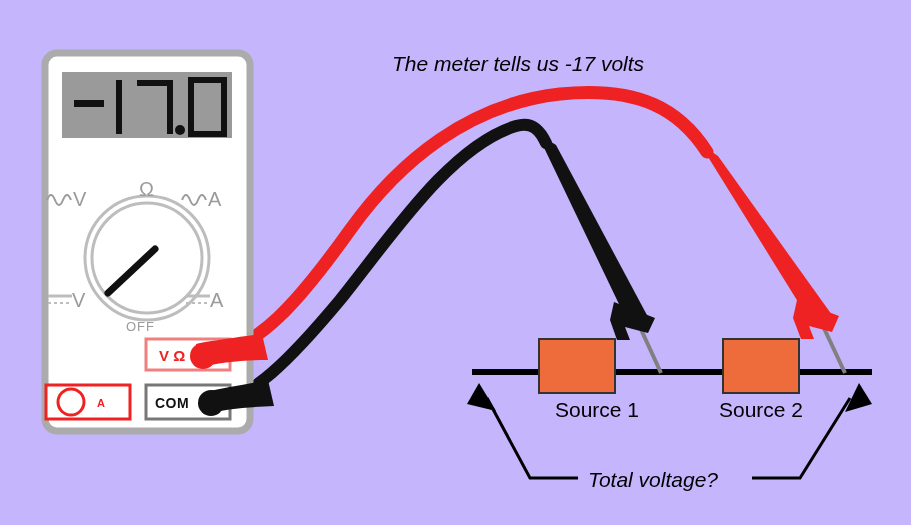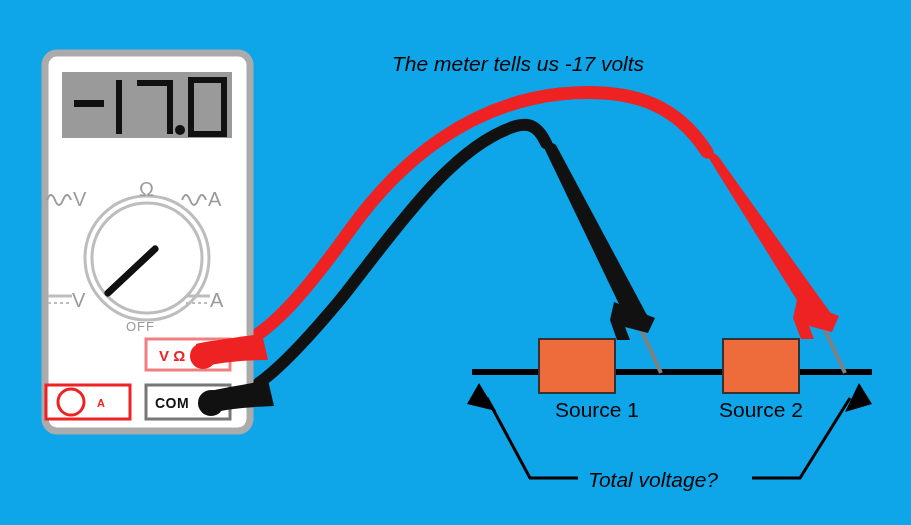--- a/index.html
+++ b/index.html
@@ -7,21 +7,21 @@
     padding: 0;
     background: #ffffff;
   }
   body {
     font-family: "Liberation Sans", sans-serif;
   }
   #scene {
     position: relative;
     width: 911px;
     height: 525px;
-    background: #0ea5e9;
+    background: #c4b5fd;
     overflow: hidden;
   }
   #scene svg.layer {
     position: absolute;
     left: 0;
     top: 0;
     width: 911px;
     height: 525px;
   }
   .svgtext-title {

